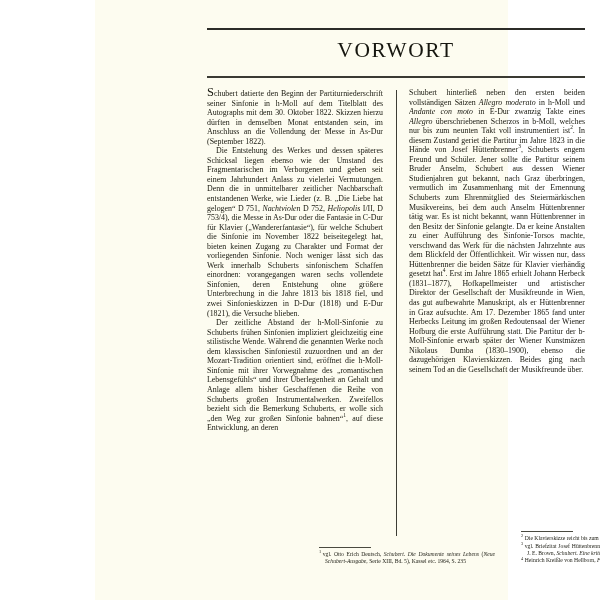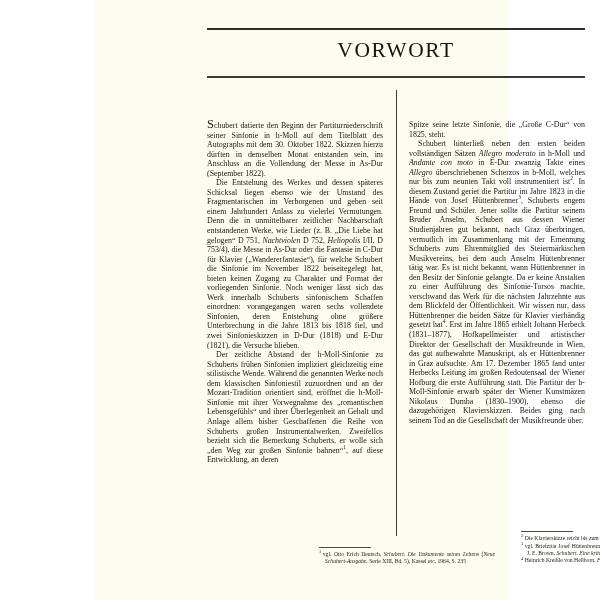--- a/index.html
+++ b/index.html
@@ -75,21 +75,20 @@
     top: 88px;
     width: 378px;
     height: 452px;
   }
   .col {
     position: absolute;
     top: 0;
     width: 176px;
     height: 452px;
     overflow: hidden;
-    margin-top: 32px;
   }
   .col-left  { left: 0px; }
   .col-right { left: 202px; }
 
   .col-divider {
     position: absolute;
     left: 189px;
     top: 2px;
     width: 1px;
     height: 446px;
@@ -166,21 +165,20 @@
       <div class="rule-bottom"></div>
 
       <div class="columns">
         <div class="col col-left" id="col-left">
             <p class="body-par dropcap-par"><span class="dropcap">S</span><span>chubert datierte den Beginn der Partiturniederschrift seiner Sinfonie in h-Moll auf dem Titelblatt des Autographs mit dem 30. Oktober 1822. Skizzen hierzu dürften in demselben Monat entstanden sein, im Anschluss an die Vollendung der Messe in As-Dur (September 1822).</span></p>
             <p class="body-par"><span>Die Entstehung des Werkes und dessen späteres Schicksal liegen ebenso wie der Umstand des Fragmentarischen im Verborgenen und geben seit einem Jahrhundert Anlass zu vielerlei Vermutungen. Denn die in unmittelbarer zeitlicher Nachbarschaft entstandenen Werke, wie Lieder (z. B. „Die Liebe hat gelogen“ D 751, </span><em>Nachtviolen</em><span> D 752, </span><em>Heliopolis</em><span> I/II, D 753/4), die Messe in As-Dur oder die Fantasie in C-Dur für Klavier („Wandererfantasie“), für welche Schubert die Sinfonie im November 1822 beiseitegelegt hat, bieten keinen Zugang zu Charakter und Format der vorliegenden Sinfonie. Noch weniger lässt sich das Werk innerhalb Schuberts sinfonischem Schaffen einordnen: vorangegangen waren sechs vollendete Sinfonien, deren Entstehung ohne größere Unterbrechung in die Jahre 1813 bis 1818 fiel, und zwei Sinfonieskizzen in D-Dur (1818) und E-Dur (1821), die Versuche blieben.</span></p>
             <p class="body-par"><span>Der zeitliche Abstand der h-Moll-Sinfonie zu Schuberts frühen Sinfonien impliziert gleichzeitig eine stilistische Wende. Während die genannten Werke noch dem klassischen Sinfoniestil zuzuordnen und an der Mozart-Tradition orientiert sind, eröffnet die h-Moll-Sinfonie mit ihrer Vorwegnahme des „romantischen Lebensgefühls“ und ihrer Überlegenheit an Gehalt und Anlage allem bisher Geschaffenen die Reihe von Schuberts großen Instrumentalwerken. Zweifellos bezieht sich die Bemerkung Schuberts, er wolle sich „den Weg zur großen Sinfonie bahnen“</span><sup>1</sup><span>, auf diese Entwicklung, an deren</span></p>
           </div>
         <div class="col-divider"></div>
         <div class="col col-right" id="col-right">
-            <p class="body-par" style="text-indent: 0px;"><span>Spitze seine letzte Sinfonie, die „Große C-Dur“ von 1825, steht.</span></p>
             <p class="body-par"><span>Schubert hinterließ neben den ersten beiden vollständigen Sätzen </span><em>Allegro moderato</em><span> in h-Moll und </span><em>Andante con moto</em><span> in E-Dur zwanzig Takte eines </span><em>Allegro</em><span> überschriebenen Scherzos in b-Moll, welches nur bis zum neunten Takt voll instrumentiert ist</span><sup>2</sup><span>. In diesem Zustand geriet die Partitur im Jahre 1823 in die Hände von Josef Hüttenbrenner</span><sup>3</sup><span>, Schuberts engem Freund und Schüler. Jener sollte die Partitur seinem Bruder Anselm, Schubert aus dessen Wiener Studienjahren gut bekannt, nach Graz überbringen, vermutlich im Zusammenhang mit der Ernennung Schuberts zum Ehrenmitglied des Steiermärkischen Musikvereins, bei dem auch Anselm Hüttenbrenner tätig war. Es ist nicht bekannt, wann Hüttenbrenner in den Besitz der Sinfonie gelangte. Da er keine Anstalten zu einer Aufführung des Sinfonie-Torsos machte, verschwand das Werk für die nächsten Jahrzehnte aus dem Blickfeld der Öffentlichkeit. Wir wissen nur, dass Hüttenbrenner die beiden Sätze für Klavier vierhändig gesetzt hat</span><sup>4</sup><span>. Erst im Jahre 1865 erhielt Johann Herbeck (1831–1877), Hofkapellmeister und artistischer Direktor der Gesellschaft der Musikfreunde in Wien, das gut aufbewahrte Manuskript, als er Hüttenbrenner in Graz aufsuchte. Am 17. Dezember 1865 fand unter Herbecks Leitung im großen Redoutensaal der Wiener Hofburg die erste Aufführung statt. Die Partitur der b-Moll-Sinfonie erwarb später der Wiener Kunstmäzen Nikolaus Dumba (1830–1900), ebenso die dazugehörigen Klavierskizzen. Beides ging nach seinem Tod an die Gesellschaft der Musikfreunde über.</span></p>
           </div>
       </div>
 
       <div class="fn-abs-left" id="fn-left">
           <div class="fn-rule"></div>
           <p class="footnote"><sup>1</sup><span>vgl. Otto Erich Deutsch, </span><em>Schubert. Die Dokumente seines Lebens</em><span> (</span><em>Neue Schubert-Ausgabe</em><span>, Serie XIII, Bd. 5), Kassel etc. 1964, S. 235</span></p>
         </div>
       <div class="fn-abs-right" id="fn-right">
           <div class="fn-rule"></div>

